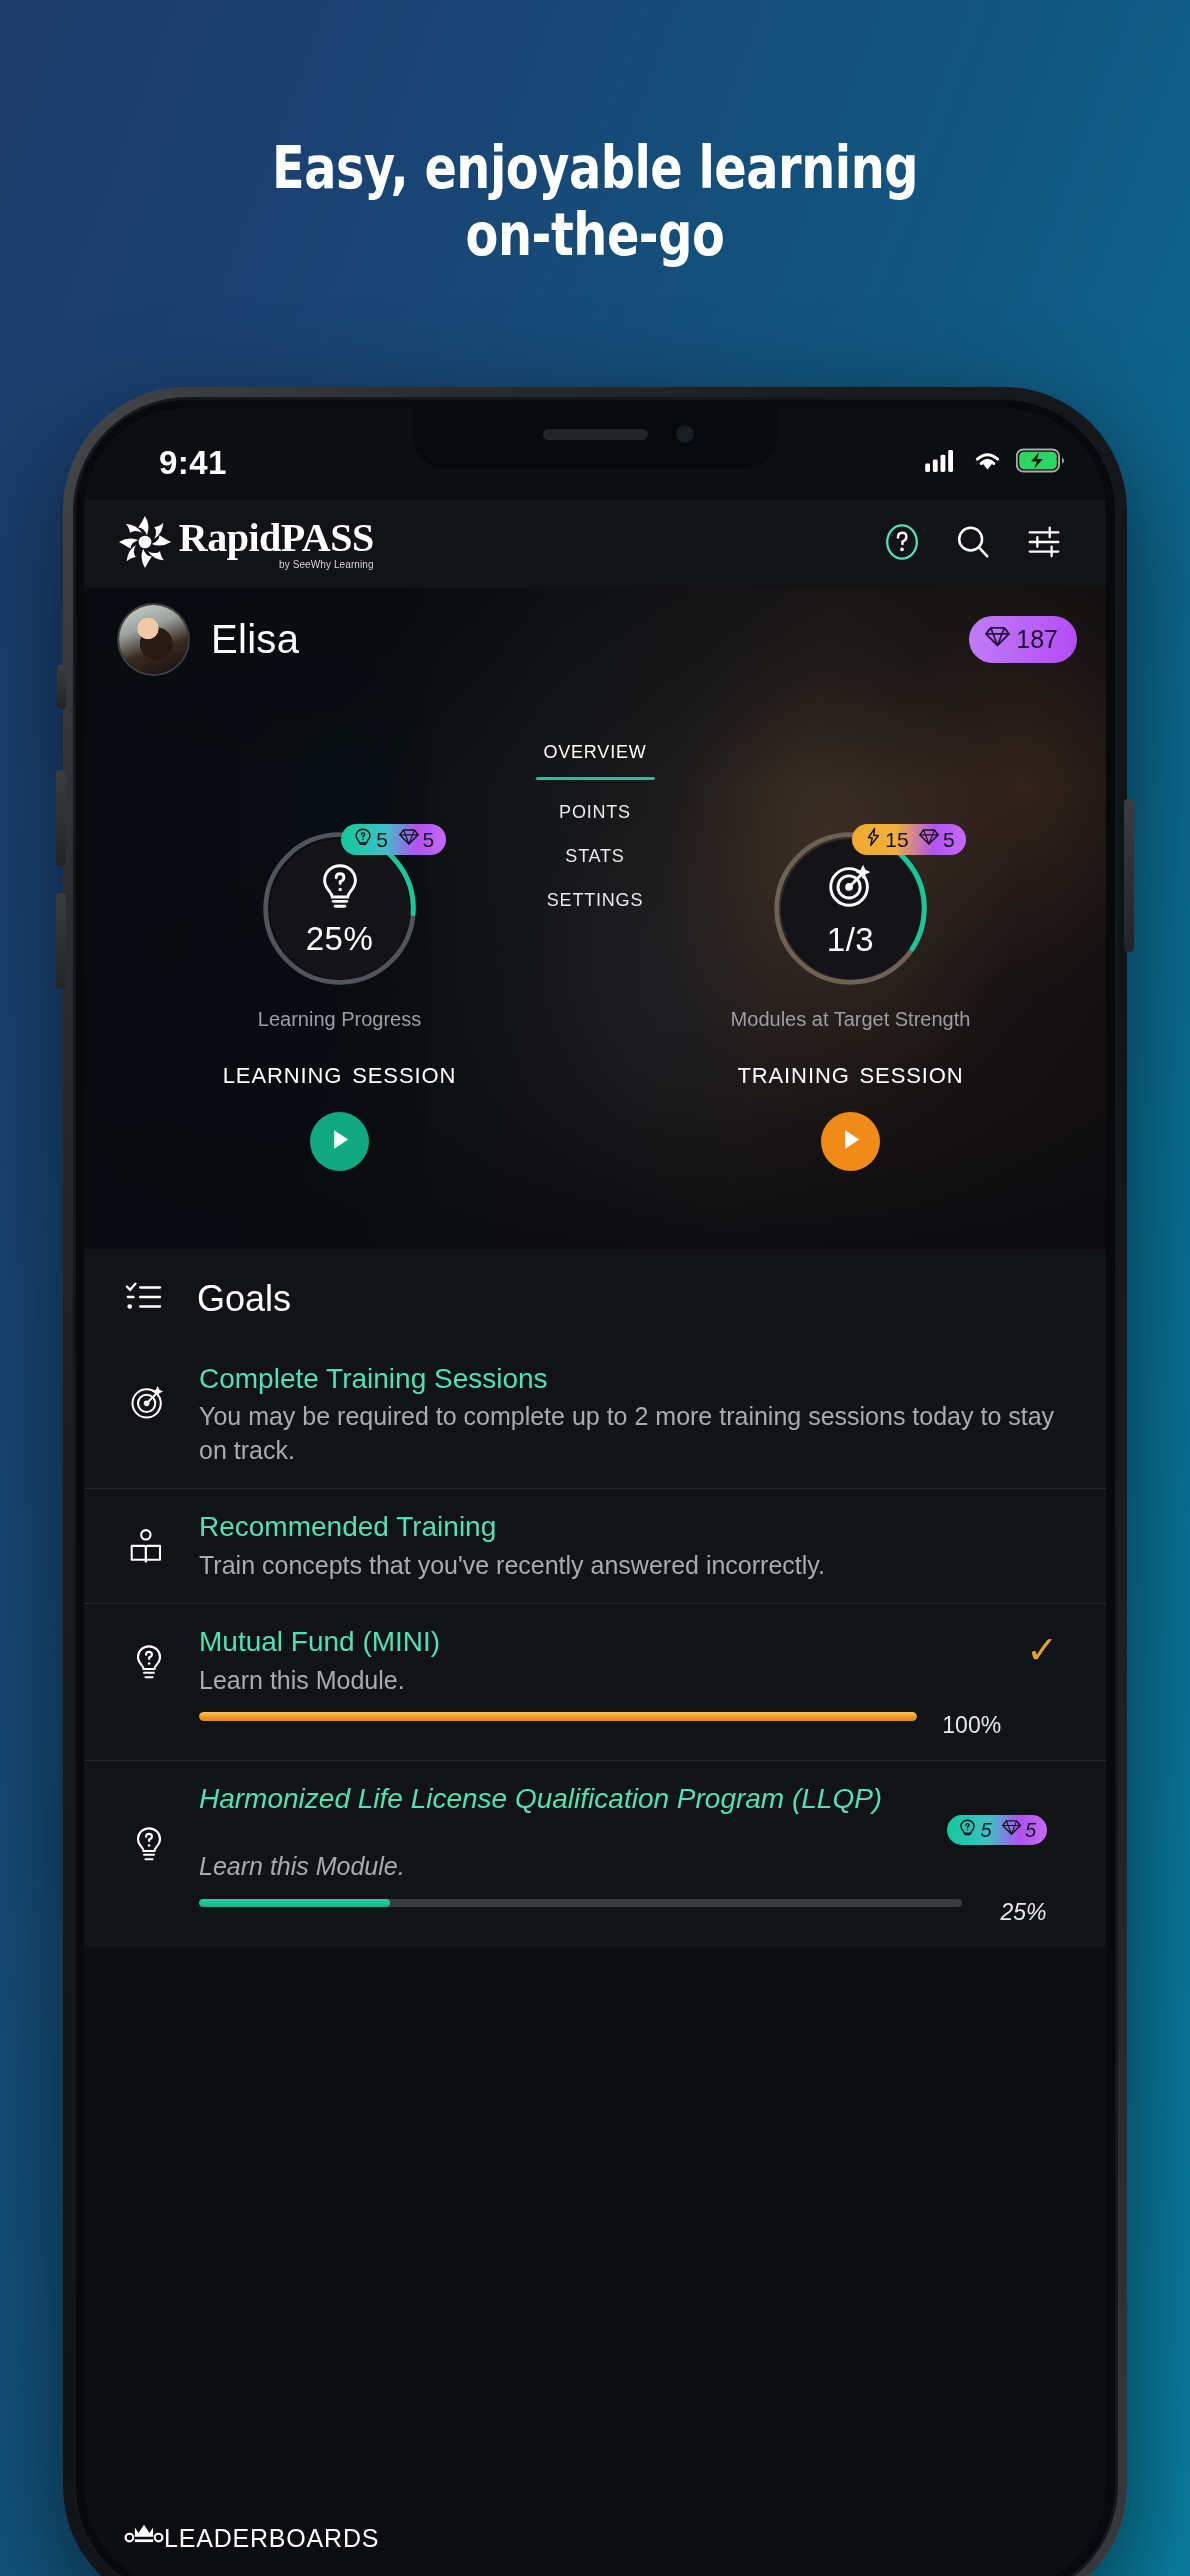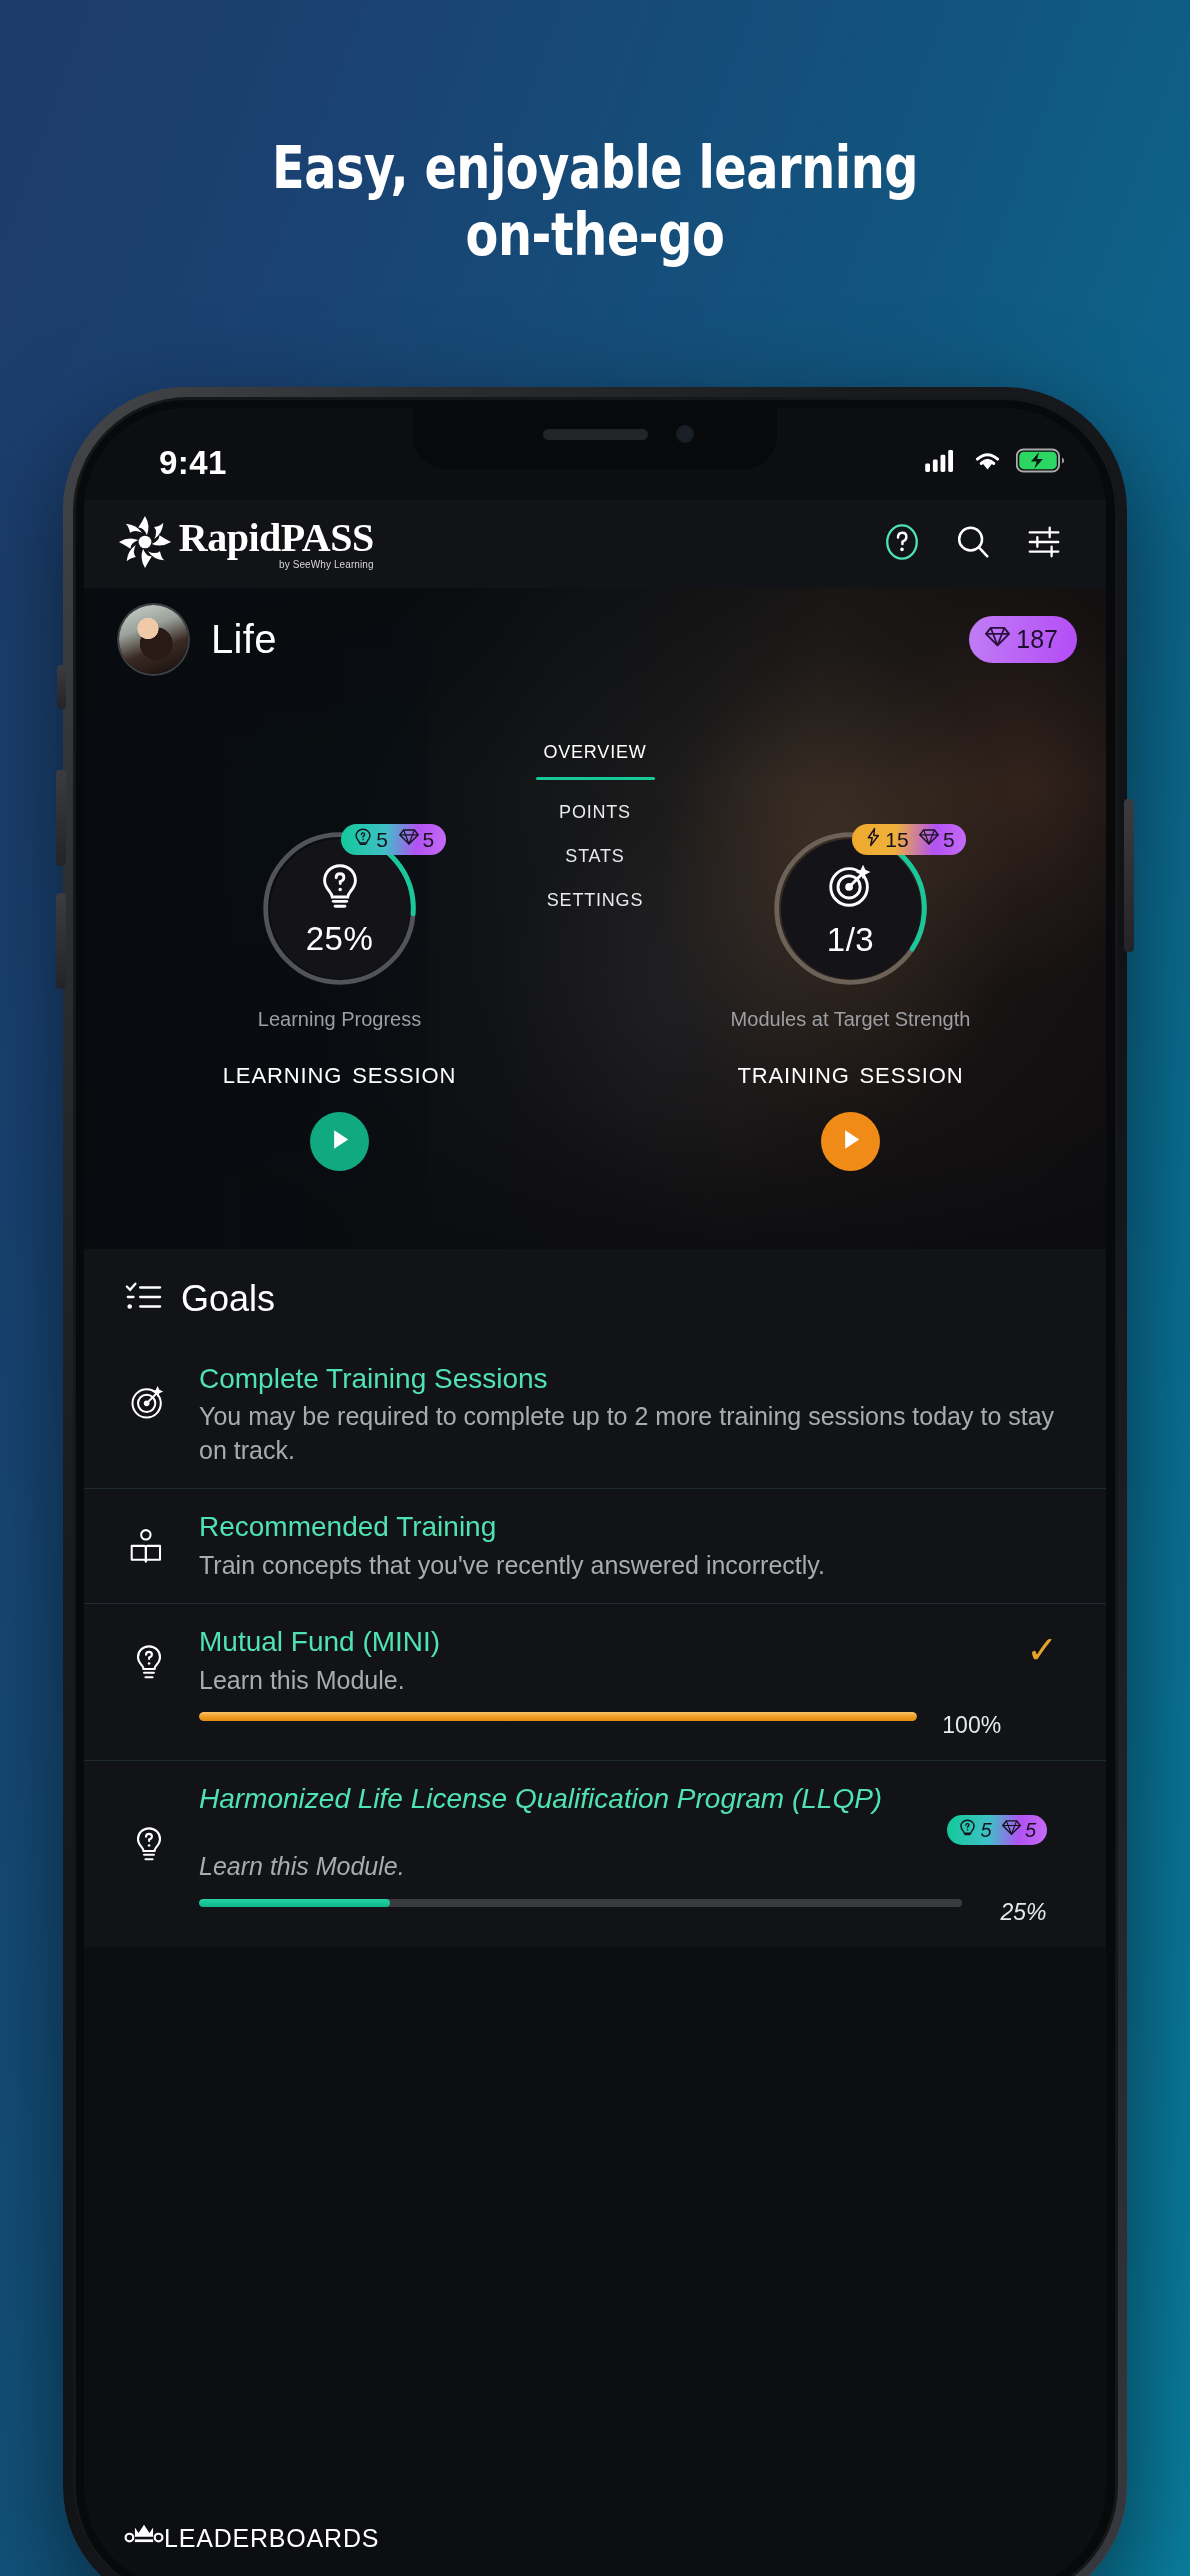--- a/index.html
+++ b/index.html
@@ -131,21 +131,21 @@
   .ring-title { color:#fff; font-size:32px; letter-spacing:0.9px; margin-top:23px; font-variant:small-caps; text-transform:lowercase; }
   .play-btn {
     margin-top:21px; width:59px; height:59px; border-radius:50%;
     display:flex; align-items:center; justify-content:center;
   }
   .play-green { background:#11a97f; }
   .play-orange { background:#ef8b16; }
 
   
   .goals { position:absolute; top:841px; left:0; width:1022px; background:#121317; padding:29px 0 0; }
-  .goals-head { display:flex; align-items:center; gap:19px; padding:0 40px; }
+  .goals-head { display:flex; align-items:center; gap:35px; padding:0 40px; }
   .goals-title { color:#fff; font-size:36px; }
   .goal-list { margin-top:21px; }
   .goal {
     display:flex; gap:25px; padding:21px 48px 21px 40px;
     border-top:1px solid #1e2b33; position:relative;
   }
   .goal:first-child { border-top:none; }
   .goal-ico { width:50px; flex:none; display:flex; justify-content:center; padding-top:17px; }
   .goal-body { flex:1; min-width:0; }
   .goal-name { color:#4fe3b0; font-size:28px; line-height:1.2; }
@@ -270,21 +270,21 @@
       </div>
     </div>
 
     <div class="hero">
       <div class="hero-bg"></div>
       <div class="hero-dark"></div>
       <div class="hero-left-dim"></div>
 
       <div class="profile-row">
         <div class="avatar"></div>
-        <div class="uname">Life</div>
+        <div class="uname">Elisa</div>
         <div class="gem-pill">
           <span>
             <svg width="25" height="25" viewBox="0 0 26 26">
               <path d="M6 4 h14 l5 6.2 -12 12 -12 -12z" fill="none" stroke="#2a1040" stroke-width="2" stroke-linejoin="round"></path>
               <path d="M1 10.2 h24 M6 4 l7 18.2 M20 4 l-7 18.2" stroke="#2a1040" stroke-width="1.7" fill="none"></path>
             </svg>
           </span>
           <span>187</span>
         </div>
       </div>

